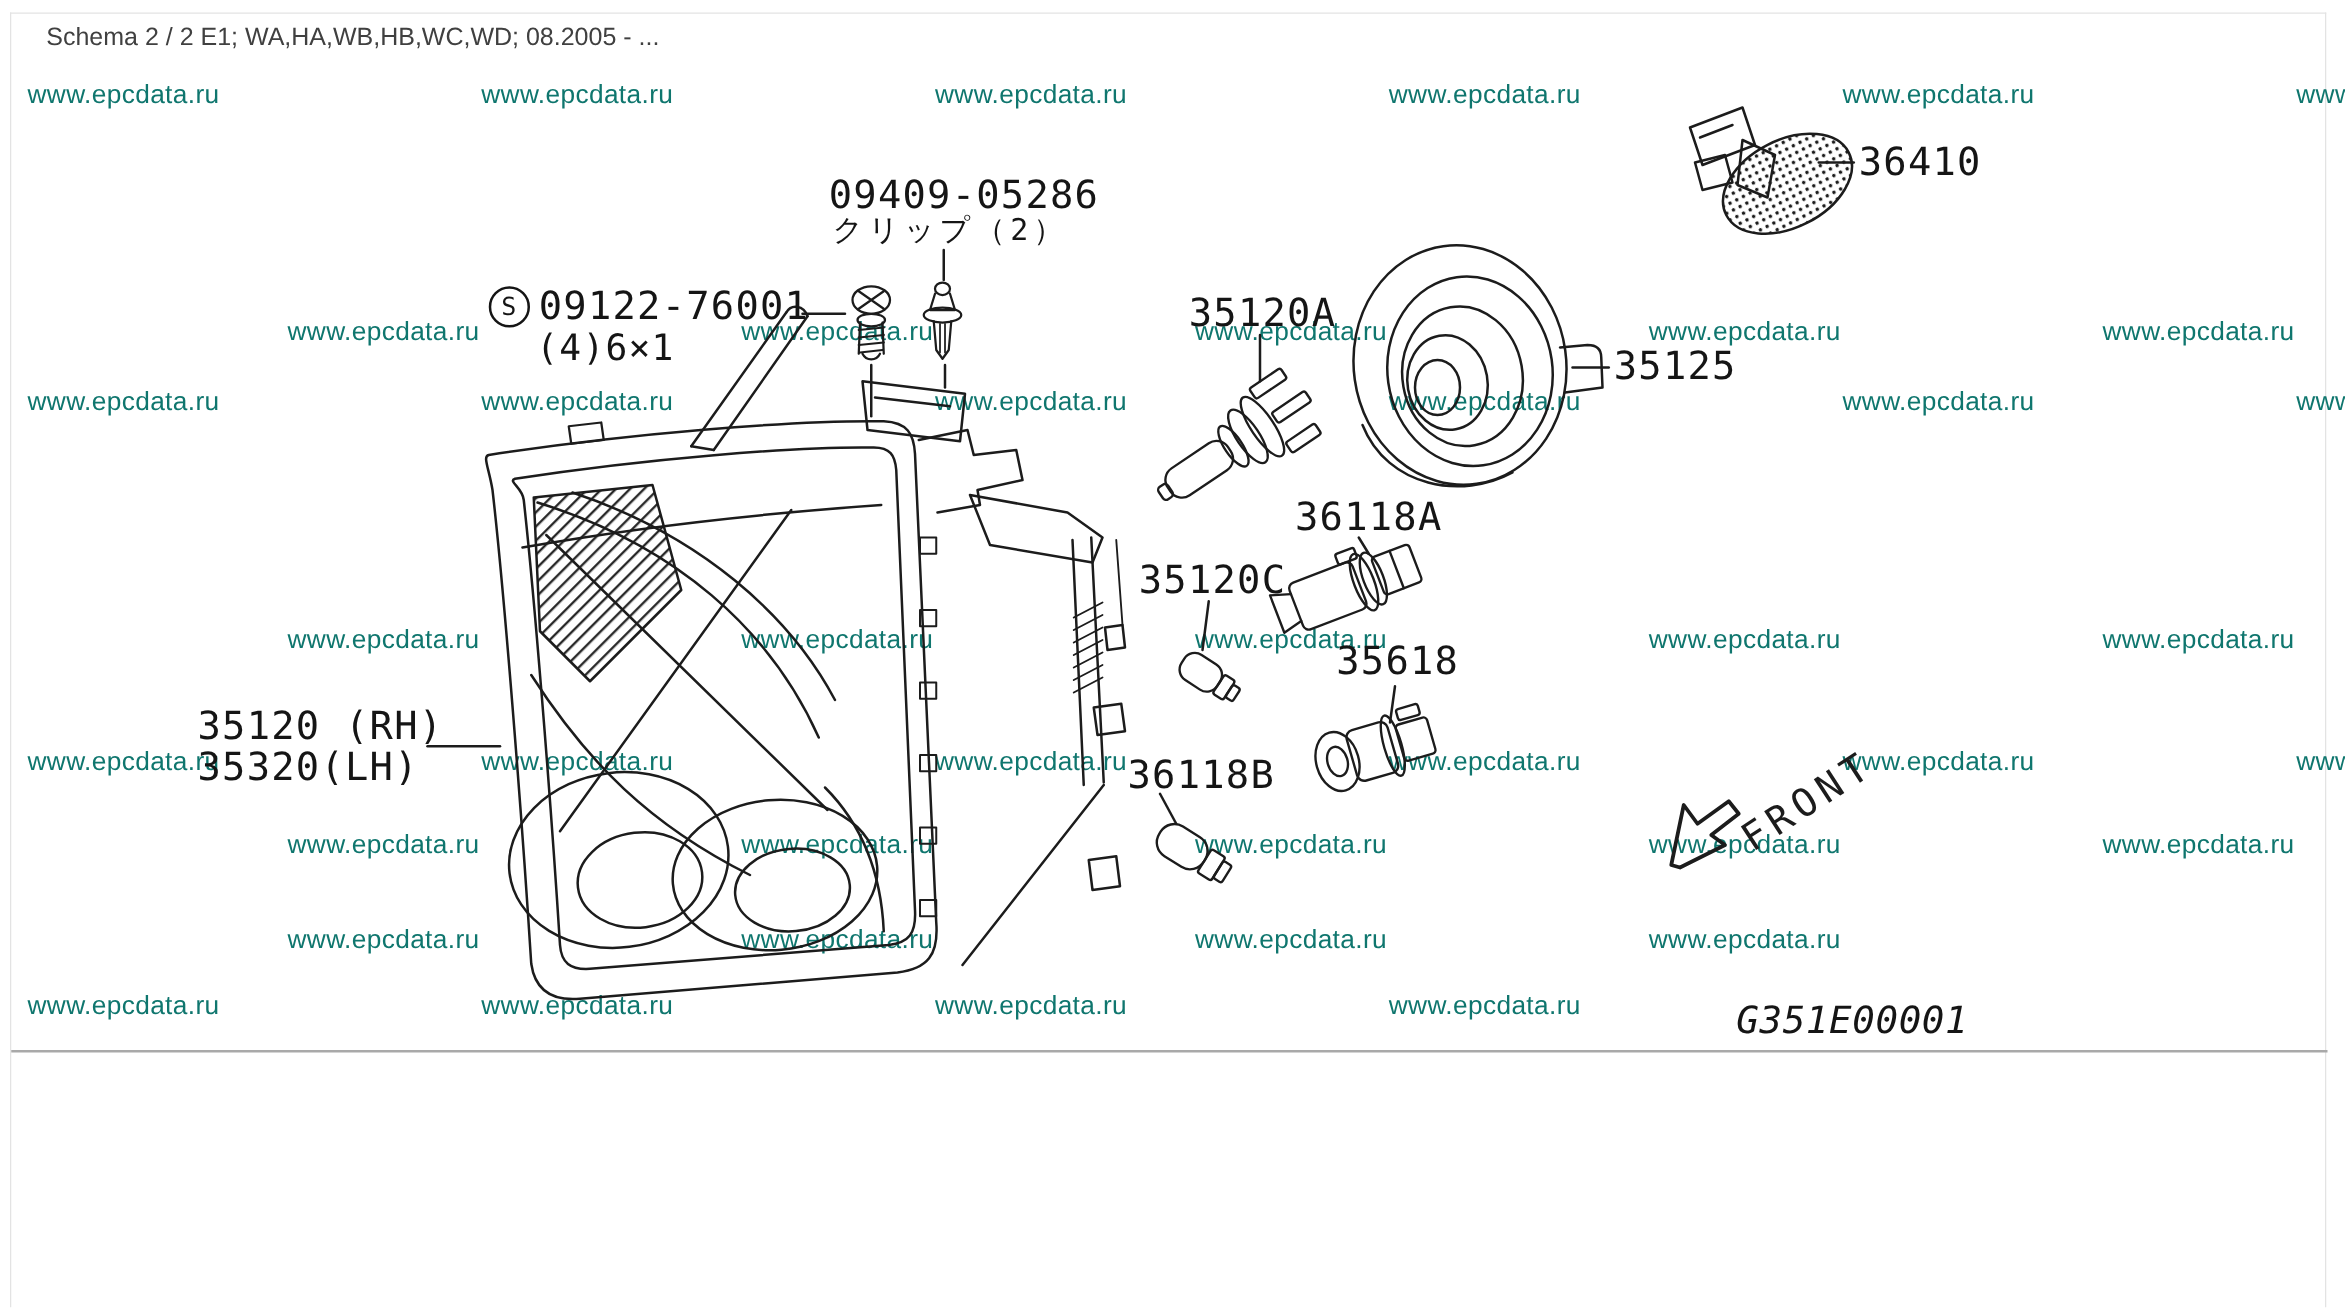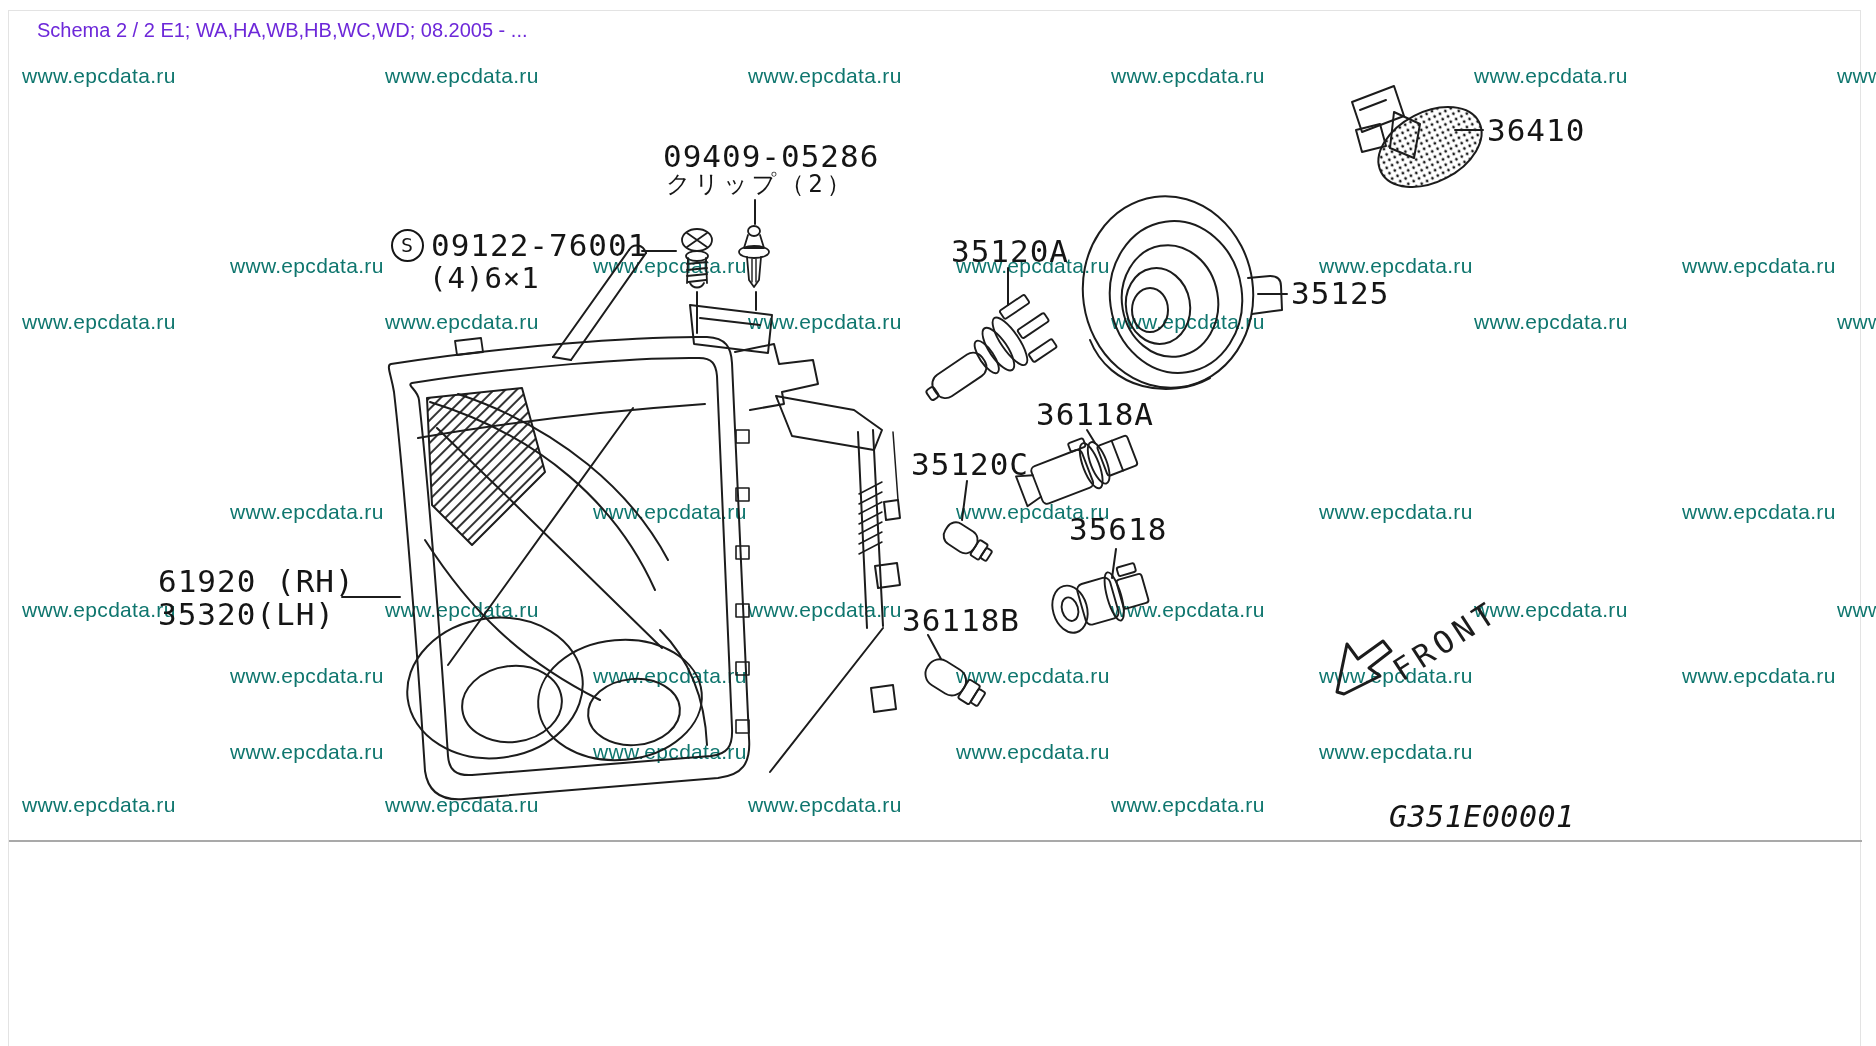--- a/index.html
+++ b/index.html
@@ -6,21 +6,21 @@
   body{
     width:1876px;height:1046px;position:relative;overflow:hidden;
     background:#ffffff;font-family:"Liberation Sans",sans-serif;
   }
   #frame{
     position:absolute;left:8px;top:10px;width:1853px;height:1036px;
     border:1px solid #e3e3e3;border-bottom:none;box-sizing:border-box;
     pointer-events:none;z-index:0;
   }
   #page-title{
-    position:absolute;left:37px;top:19px;font-size:20px;color:#6d28d9;
+    position:absolute;left:37px;top:19px;font-size:20px;color:#404040;
     white-space:nowrap;z-index:5;
   }
   #wm-layer{position:absolute;left:0;top:0;width:100%;height:100%;z-index:1;}
   .wm{
     position:absolute;font-size:21px;color:#0f766e;letter-spacing:.3px;
     white-space:nowrap;
   }
   #drawing{position:absolute;left:0;top:0;z-index:2;}
   .plabel{
     position:absolute;font-family:"DejaVu Sans Mono",monospace;
@@ -265,19 +265,19 @@
 
 <div class="plabel" style="left:1036px;top:398px">36118A</div>
 
 <div class="plabel" style="left:911px;top:448px">35120C</div>
 
 <div class="plabel" style="left:1069px;top:513px">35618</div>
 
 <div class="plabel" style="left:902px;top:604px">36118B</div>
 
 <div class="plabel" style="left:158px;top:565px">
-  <div>61920 (RH)</div>
+  <div>35120 (RH)</div>
   <div>35320(LH)</div>
 </div>
 
 <div class="plabel" id="gcode" style="left:1389px;top:801px">G351E00001</div>
 
 <div id="rule"></div>
 
 </body></html>

